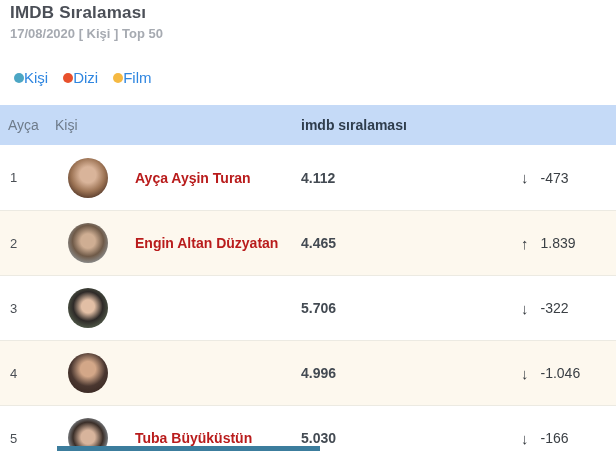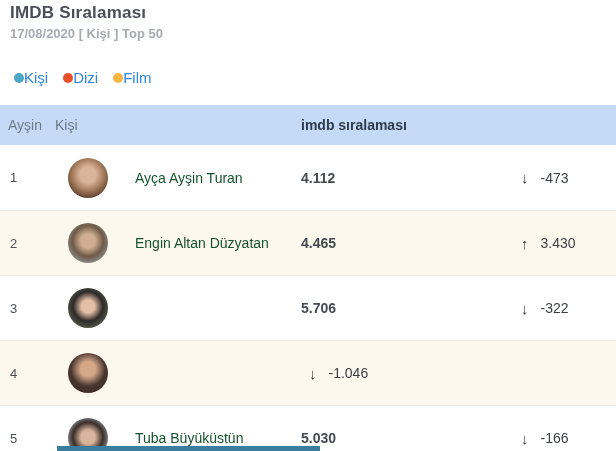--- a/index.html
+++ b/index.html
@@ -27,21 +27,21 @@
 
   .cell-rank { font-size: 13px; color: #4a4f55; padding-left: 2px; }
 
   .cell-name { display: flex; align-items: center; }
   .avatar { width: 40px; height: 40px; border-radius: 50%; margin-left: 13px; flex: 0 0 auto; cursor: pointer; }
   .av1 { background: radial-gradient(circle at 50% 42%, #d9b49a 0 26%, #9c7354 55%, #55392a 80%, #3c2a20 100%); }
   .av2 { background: radial-gradient(circle at 50% 45%, #cfae93 0 24%, #6f5a48 52%, #8d9091 78%, #9a9d9e 100%); }
   .av3 { background: radial-gradient(circle at 50% 46%, #e2bfa5 0 22%, #2e2a28 50%, #5d6b55 85%, #6d7a63 100%); }
   .av4 { background: radial-gradient(circle at 50% 40%, #d3a788 0 24%, #4a3730 55%, #30211c 100%); }
   .av5 { background: radial-gradient(circle at 50% 48%, #d8b49c 0 24%, #3a2e28 52%, #9aa5ad 80%, #a7b0b6 100%); }
-  .name-link { font-size: 14px; color: #14532d; margin-left: 27px; text-decoration: none; cursor: pointer; }
+  .name-link { font-size: 14px; color: #b91c1c; margin-left: 27px; text-decoration: none; cursor: pointer; font-weight: bold; }
 
   .cell-value { font-size: 14px; color: #434a52; font-weight: bold; }
 
   .cell-change { display: flex; align-items: center; }
   .change-arrow { font-size: 15px; color: #3a3f44; margin-left: 8px; }
   .change-value { font-size: 14px; color: #3a3f44; margin-left: 12px; }
 
   .bottom-crop-bar { position: absolute; left: 57px; bottom: 0; width: 263px; height: 5px; background: #3c7d9d; }
 </style>
 </head>
@@ -63,21 +63,21 @@
     <span class="legend-label">Dizi</span>
   </span>
 
   <span class="legend-item">
     <span class="legend-dot" style="background: rgb(245, 185, 66);"></span>
     <span class="legend-label">Film</span>
   </span>
 </div>
 
 <div class="thead grid">
-  <div class="th">Ayşin</div>
+  <div class="th">Ayça</div>
   <div class="th">Kişi</div>
   <div class="th sort-active">imdb sıralaması</div>
 </div>
 
 <div id="rows">
   <div class="row grid">
     <div class="cell-rank">1</div>
     <div class="cell-name">
       <span class="avatar av1"></span>
       <a class="name-link">Ayça Ayşin Turan</a>
@@ -91,41 +91,42 @@
 
   <div class="row grid alt">
     <div class="cell-rank">2</div>
     <div class="cell-name">
       <span class="avatar av2"></span>
       <a class="name-link">Engin Altan Düzyatan</a>
     </div>
     <div class="cell-value">4.465</div>
     <div class="cell-change">
       <span class="change-arrow">↑</span>
-      <span class="change-value">3.430</span>
+      <span class="change-value">1.839</span>
     </div>
   </div>
 
   <div class="row grid">
     <div class="cell-rank">3</div>
     <div class="cell-name">
       <span class="avatar av3"></span>
     </div>
     <div class="cell-value">5.706</div>
     <div class="cell-change">
       <span class="change-arrow">↓</span>
       <span class="change-value">-322</span>
     </div>
   </div>
 
   <div class="row grid alt">
     <div class="cell-rank">4</div>
     <div class="cell-name">
       <span class="avatar av4"></span>
     </div>
+    <div class="cell-value">4.996</div>
     <div class="cell-change">
       <span class="change-arrow">↓</span>
       <span class="change-value">-1.046</span>
     </div>
   </div>
 
   <div class="row grid">
     <div class="cell-rank">5</div>
     <div class="cell-name">
       <span class="avatar av5"></span>

